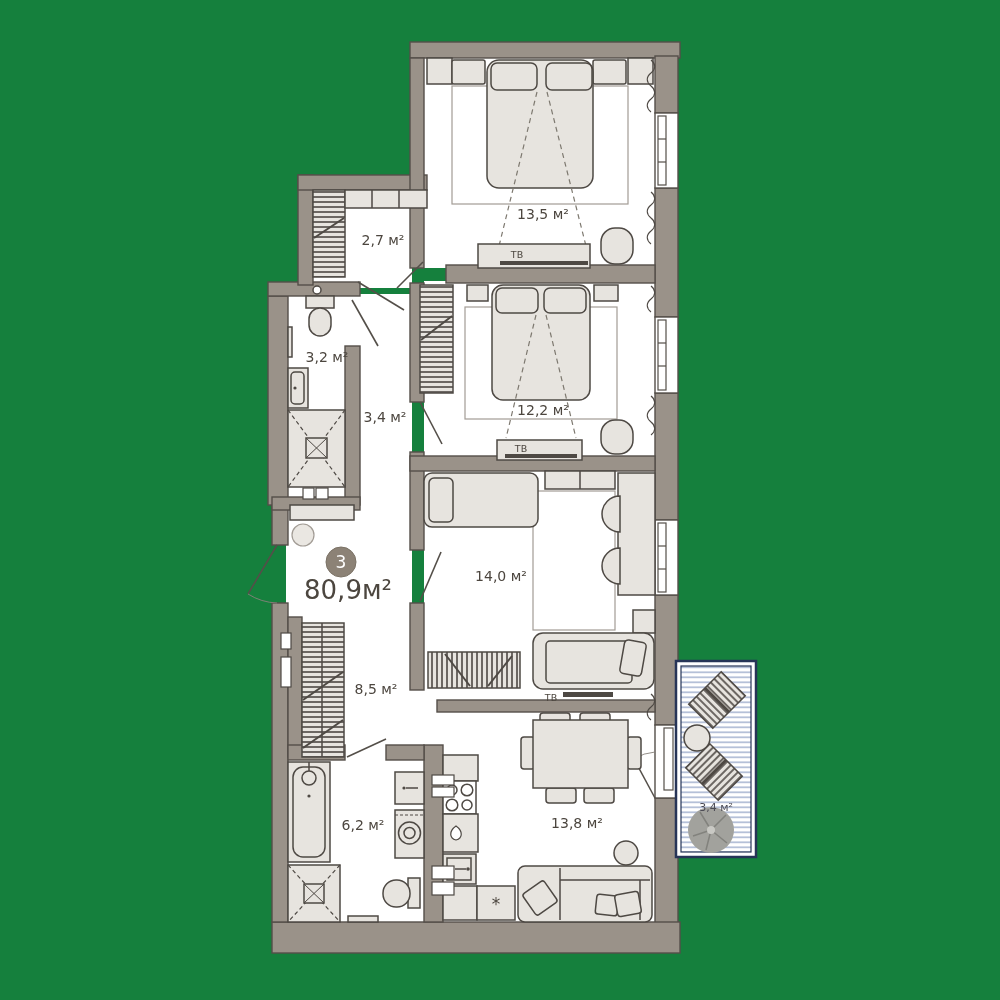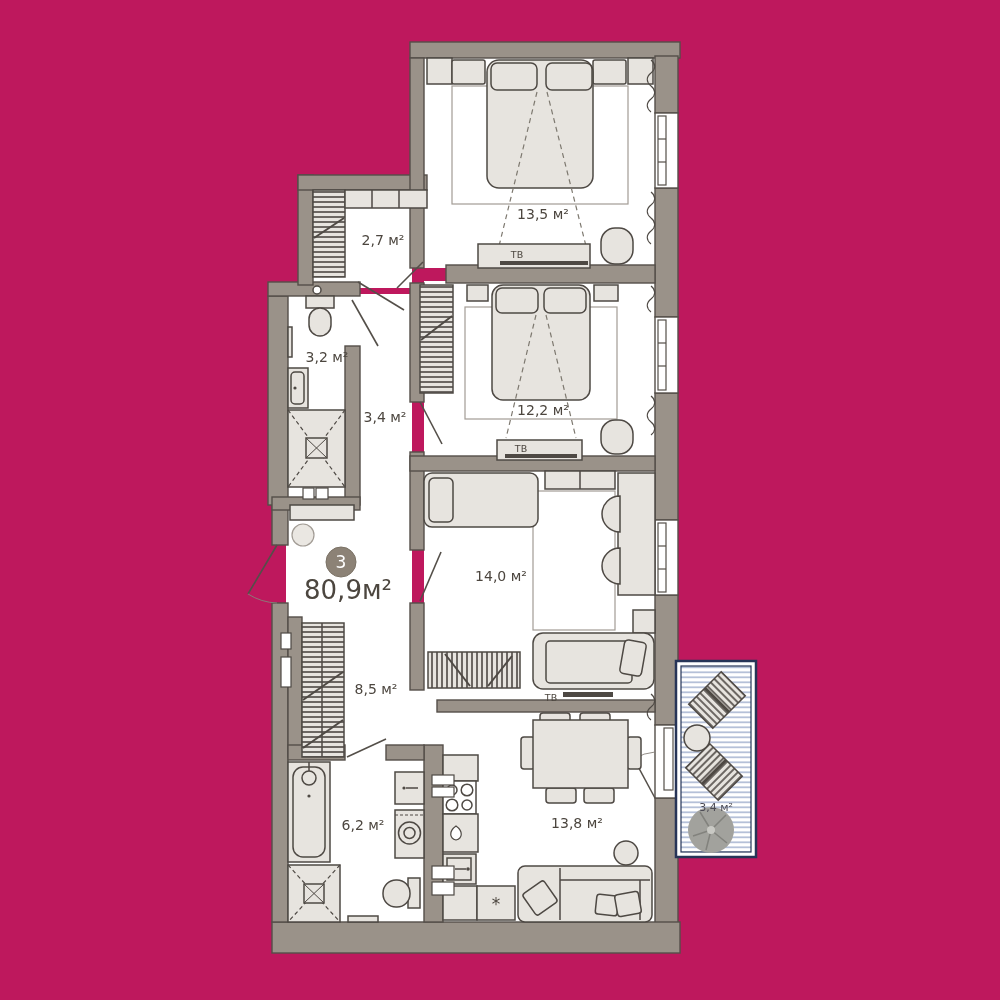--- a/index.html
+++ b/index.html
@@ -1,16 +1,16 @@
 <!DOCTYPE html>
 <html><head>
 <meta charset="utf-8">
 <style>
   html,body{margin:0;padding:0;background:#ffffff;}
-  .canvas{position:relative;width:1000px;height:1000px;background:#be185d;overflow:hidden;
+  .canvas{position:relative;width:1000px;height:1000px;background:#15803d;overflow:hidden;
           font-family:"DejaVu Sans","Liberation Sans",sans-serif;}
   svg{position:absolute;left:0;top:0;}
   text{font-family:"DejaVu Sans","Liberation Sans",sans-serif;fill:#4c463f;}
   .area-label{font-size:14px;}
   .area-label-small{font-size:11px;fill:#4d4c55;}
   .total-label{font-size:26px;}
   .tv-label{font-size:9.5px;}
   .badge-label{font-size:17px;fill:#ffffff;}
   .appliance-label{font-size:17px;}
 </style>

